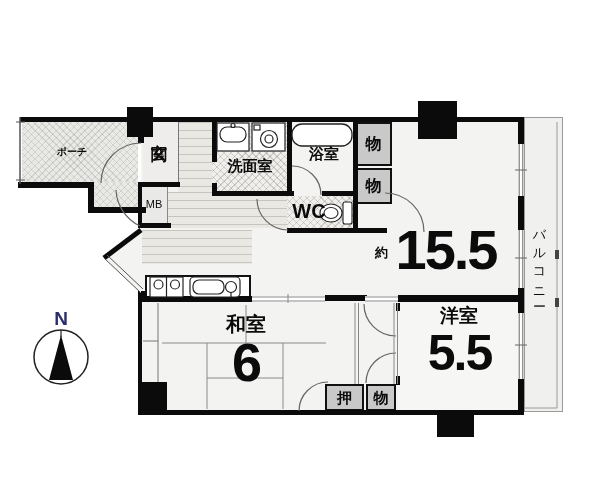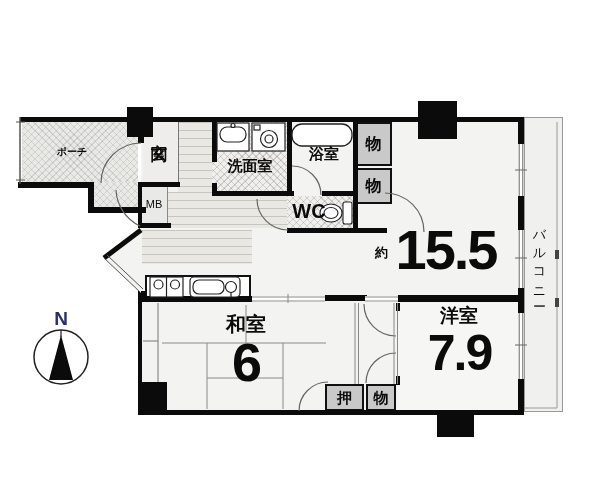--- a/index.html
+++ b/index.html
@@ -207,17 +207,17 @@
   <div class="lbl vert" style="left:151px;top:130px;font-size:16px;letter-spacing:4px;">玄関</div>
   <div class="lbl ctr" style="left:141px;top:199px;width:26px;font-size:11px;font-weight:400;">MB</div>
   <div class="lbl ctr" style="left:216px;top:158px;width:68px;font-size:15px;">洗面室</div>
   <div class="lbl ctr" style="left:301px;top:146px;width:46px;font-size:15px;">浴室</div>
   <div class="lbl ctr" style="left:290px;top:201px;width:38px;font-size:20px;font-weight:700;">WC</div>
   <div class="lbl" style="left:375px;top:246px;font-size:13px;">約</div>
   <div class="lbl ctr num" style="left:386px;top:204px;width:120px;font-size:56px;margin-top:18px;">15.5</div>
   <div class="lbl ctr" style="left:216px;top:314px;width:60px;font-size:20px;">和室</div>
   <div class="lbl ctr num" style="left:216px;top:335px;width:60px;font-size:54px;">6</div>
   <div class="lbl ctr" style="left:428px;top:306px;width:62px;font-size:19px;">洋室</div>
-  <div class="lbl ctr num" style="left:412px;top:328px;width:95px;font-size:50px;">7.9</div>
+  <div class="lbl ctr num" style="left:412px;top:328px;width:95px;font-size:50px;">5.5</div>
   <div class="lbl vert" style="left:533px;top:220px;font-size:13px;letter-spacing:5px;font-weight:400;">バルコニー</div>
   <div class="lbl ctr" style="left:50px;top:309px;width:22px;font-size:19px;font-weight:700;color:#2a2f6b;">N</div>
 
 </div>
 
 </body></html>

